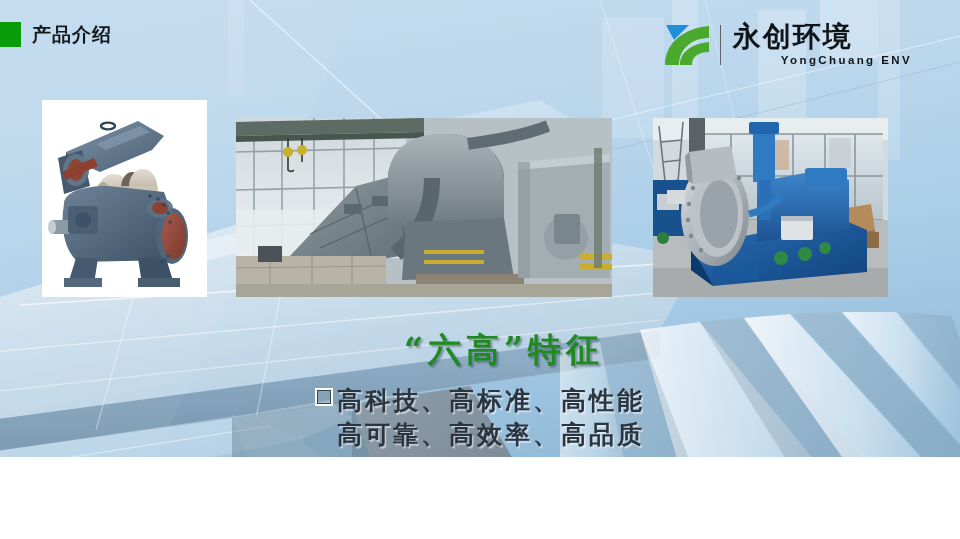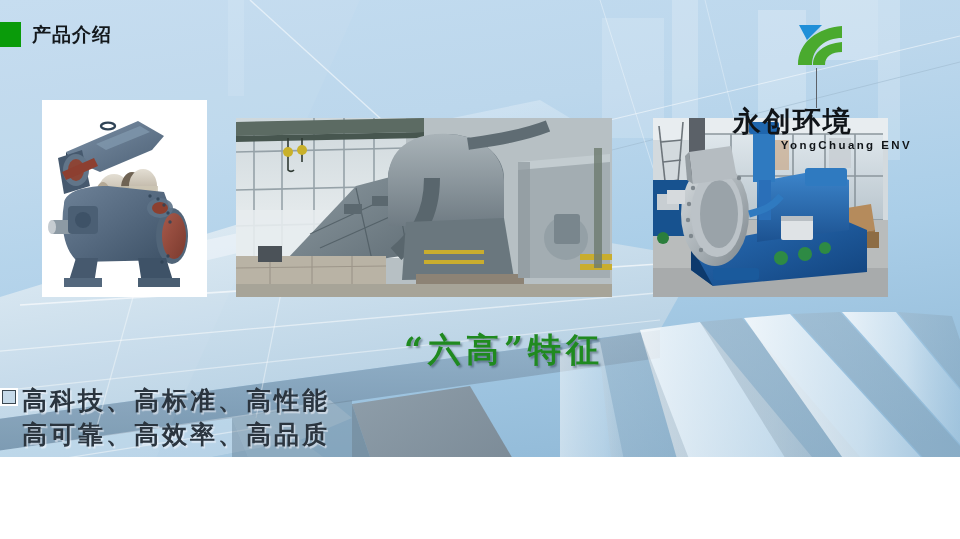--- a/index.html
+++ b/index.html
@@ -46,21 +46,20 @@
     line-height: 1;
   }
 
   
   .logo-area {
     position: absolute;
     right: 48px; top: 22px;
     display: flex;
     align-items: center;
     z-index: 20;
-    flex-direction: column;
   }
   .logo-mark {
     width: 52px; height: 46px;
     margin-right: 9px;
     flex: none;
   }
   .logo-divider {
     width: 1px;
     height: 40px;
     background: #5c6168;
@@ -110,21 +109,21 @@
     letter-spacing: 5px;
     text-shadow: 2px 2px 2px rgba(40,60,75,0.45);
     white-space: nowrap;
     padding-left: 48px;
   }
 
   .feature-block {
     position: absolute;
     left: 0; right: 0;
     top: 384px;
-    text-align: left;
+    text-align: center;
     z-index: 20;
     font-family: "DejaVu Serif", "Liberation Serif", serif;
     font-size: 25px;
     font-weight: bold;
     color: #2b353f;
     letter-spacing: 3px;
     line-height: 34px;
     text-shadow: 1.5px 1.5px 1px rgba(250,250,255,0.55);
     white-space: nowrap;
   }

